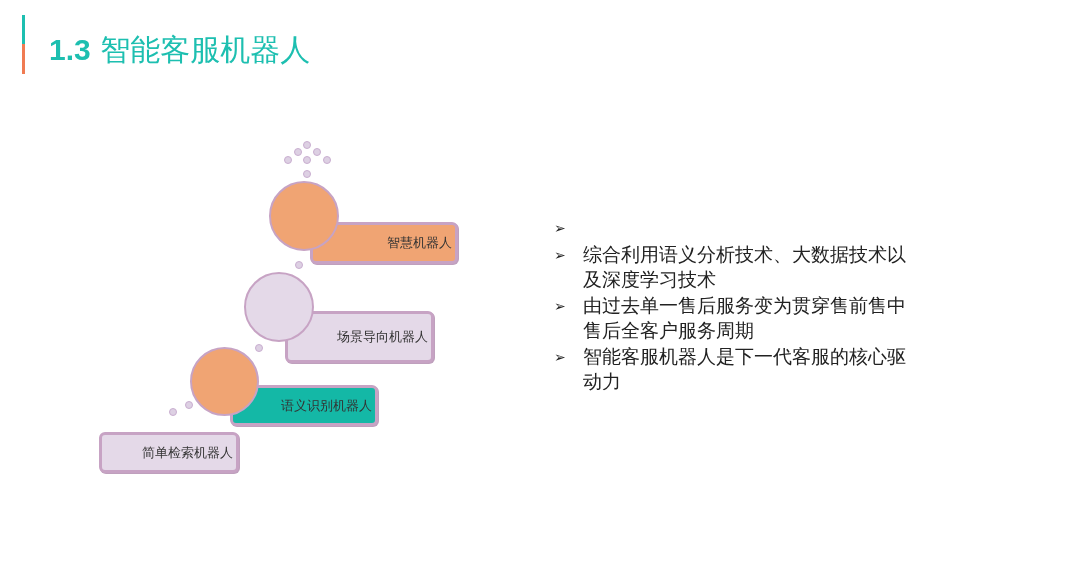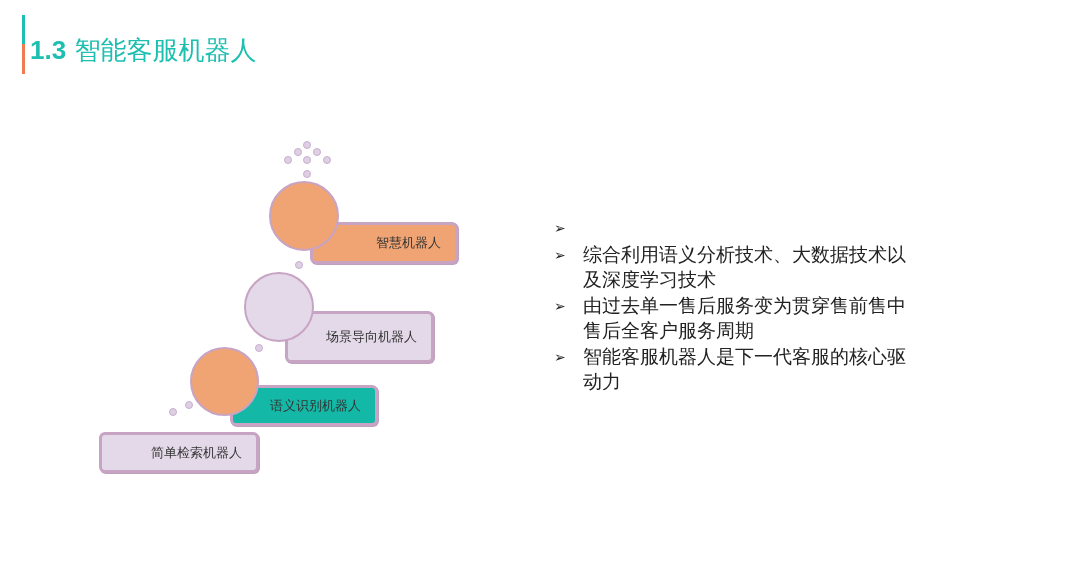--- a/index.html
+++ b/index.html
@@ -4,39 +4,39 @@
   <style>
     html, body { margin: 0; padding: 0; }
     body {
       width: 1080px; height: 576px; background: #ffffff;
       position: relative; overflow: hidden;
       font-family: "DejaVu Sans", "Liberation Sans", sans-serif;
     }
     .accent-bar-top { position: absolute; left: 22px; top: 15px; width: 3px; height: 29px; }
     .accent-bar-bottom { position: absolute; left: 22px; top: 44px; width: 3px; height: 30px; }
     .title {
-      position: absolute; left: 30px; top: 30px; font-size: 26px; line-height: 40px;
+      position: absolute; left: 49px; top: 30px; font-size: 30px; line-height: 40px;
       white-space: nowrap;
     }
     .title .num { font-weight: bold; font-family: "Liberation Sans", sans-serif; }
     .dot {
       position: absolute; width: 6px; height: 6px; border-radius: 50%;
       background: #ddd0e3; border: 1.5px solid #c9aed0; box-sizing: content-box;
     }
     .circle {
       position: absolute; border-radius: 50%; border: 2px solid #c7a3c4;
       box-sizing: border-box; z-index: 2;
     }
     .box {
       position: absolute; border-radius: 6px; border: 3px solid #c7a3c4;
       box-sizing: border-box; display: flex; align-items: center; justify-content: flex-end;
       font-family: "DejaVu Serif", "Liberation Serif", serif; font-size: 13px; color: #333;
       z-index: 1; box-shadow: 1px 1px 0 #bfa0bd;
     }
-    .box span { padding-right: 14px; }
+    .box span { padding-right: 3px; }
     .bullets {
       position: absolute; left: 554px; top: 215px; width: 370px;
       font-family: "DejaVu Serif", "Liberation Serif", serif; font-size: 19px; line-height: 25.5px;
       color: #222;
     }
     .bullet-item { display: flex; }
     .bullet-item .arrow { width: 29px; flex: none; font-size: 14px; padding-top: 1px; }
   </style>
 </head>
 <body>
@@ -71,21 +71,21 @@
 <div class="circle" style="left:244px;top:272px;width:70px;height:70px;background:#e4d9e8"></div>
 <div class="box" style="left:285px;top:311px;width:149px;height:52px;background:#e4d9e8">
   <span>场景导向机器人</span>
 </div>
 
 <div class="circle" style="left:190px;top:347px;width:69px;height:69px;background:#f0a473"></div>
 <div class="box" style="left:230px;top:385px;width:148px;height:41px;background:#14b8a6">
   <span>语义识别机器人</span>
 </div>
 
-<div class="box" style="left:99px;top:432px;width:160px;height:41px;background:#e4d9e8">
+<div class="box" style="left:99px;top:432px;width:140px;height:41px;background:#e4d9e8">
   <span>简单检索机器人</span>
 </div>
 
 <div class="bullets">
   <div class="bullet-item">
     <span class="arrow">➢</span>
   </div>
   <div class="bullet-item">
     <span class="arrow">➢</span>
     <span>综合利用语义分析技术、大数据技术以及深度学习技术</span>

